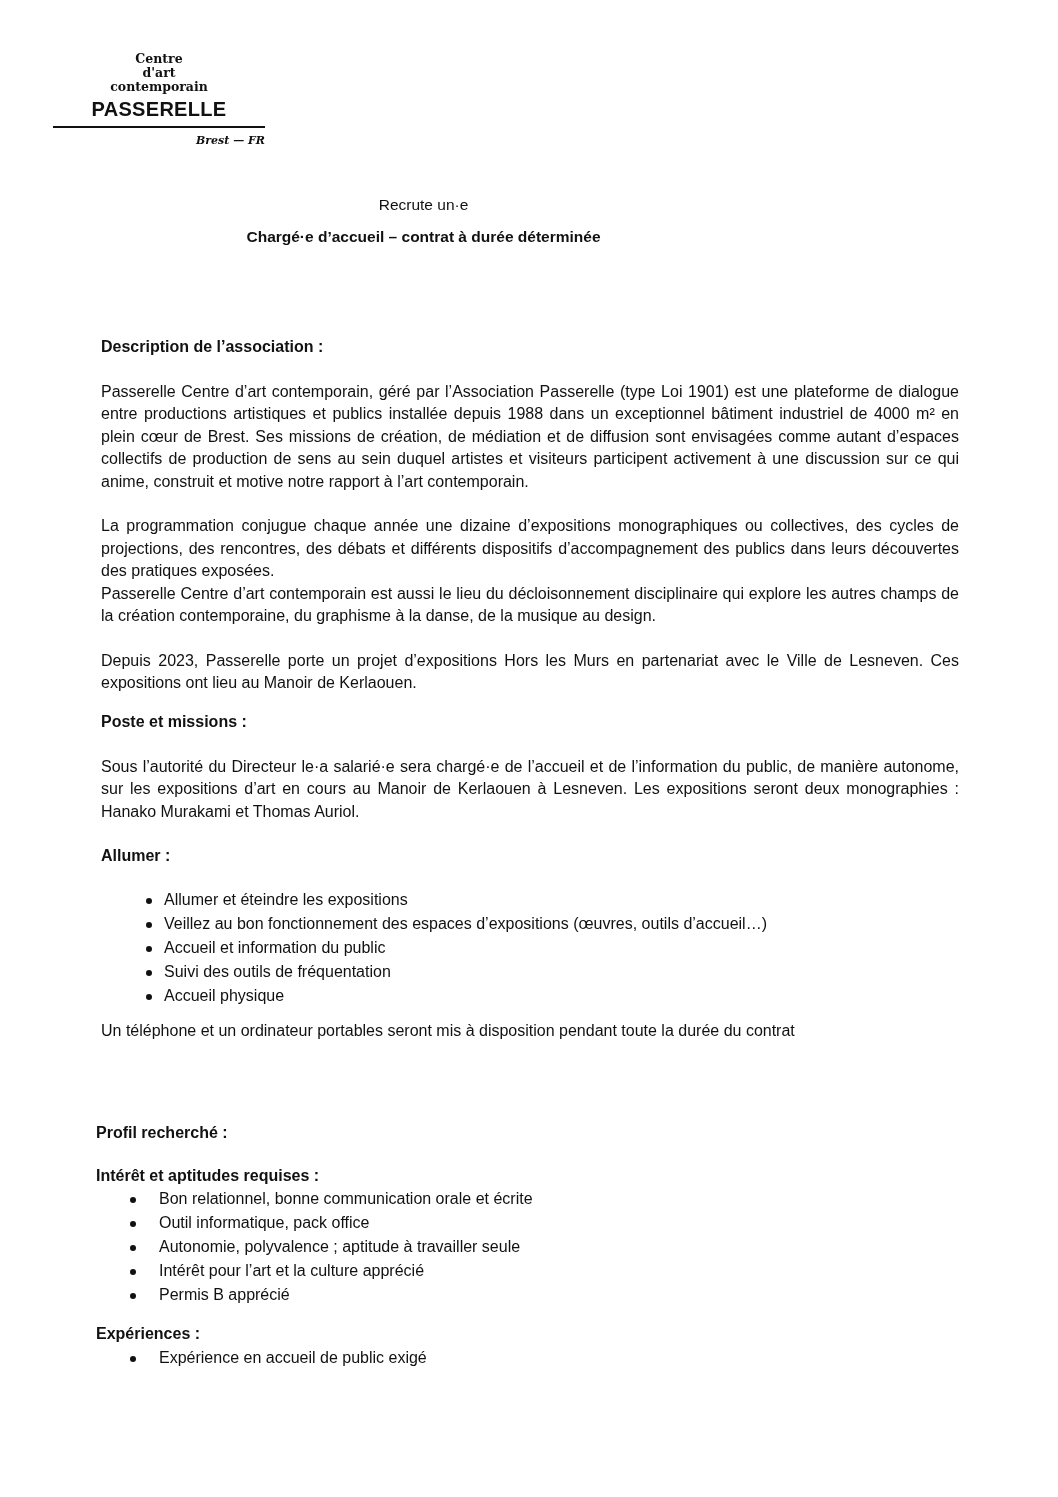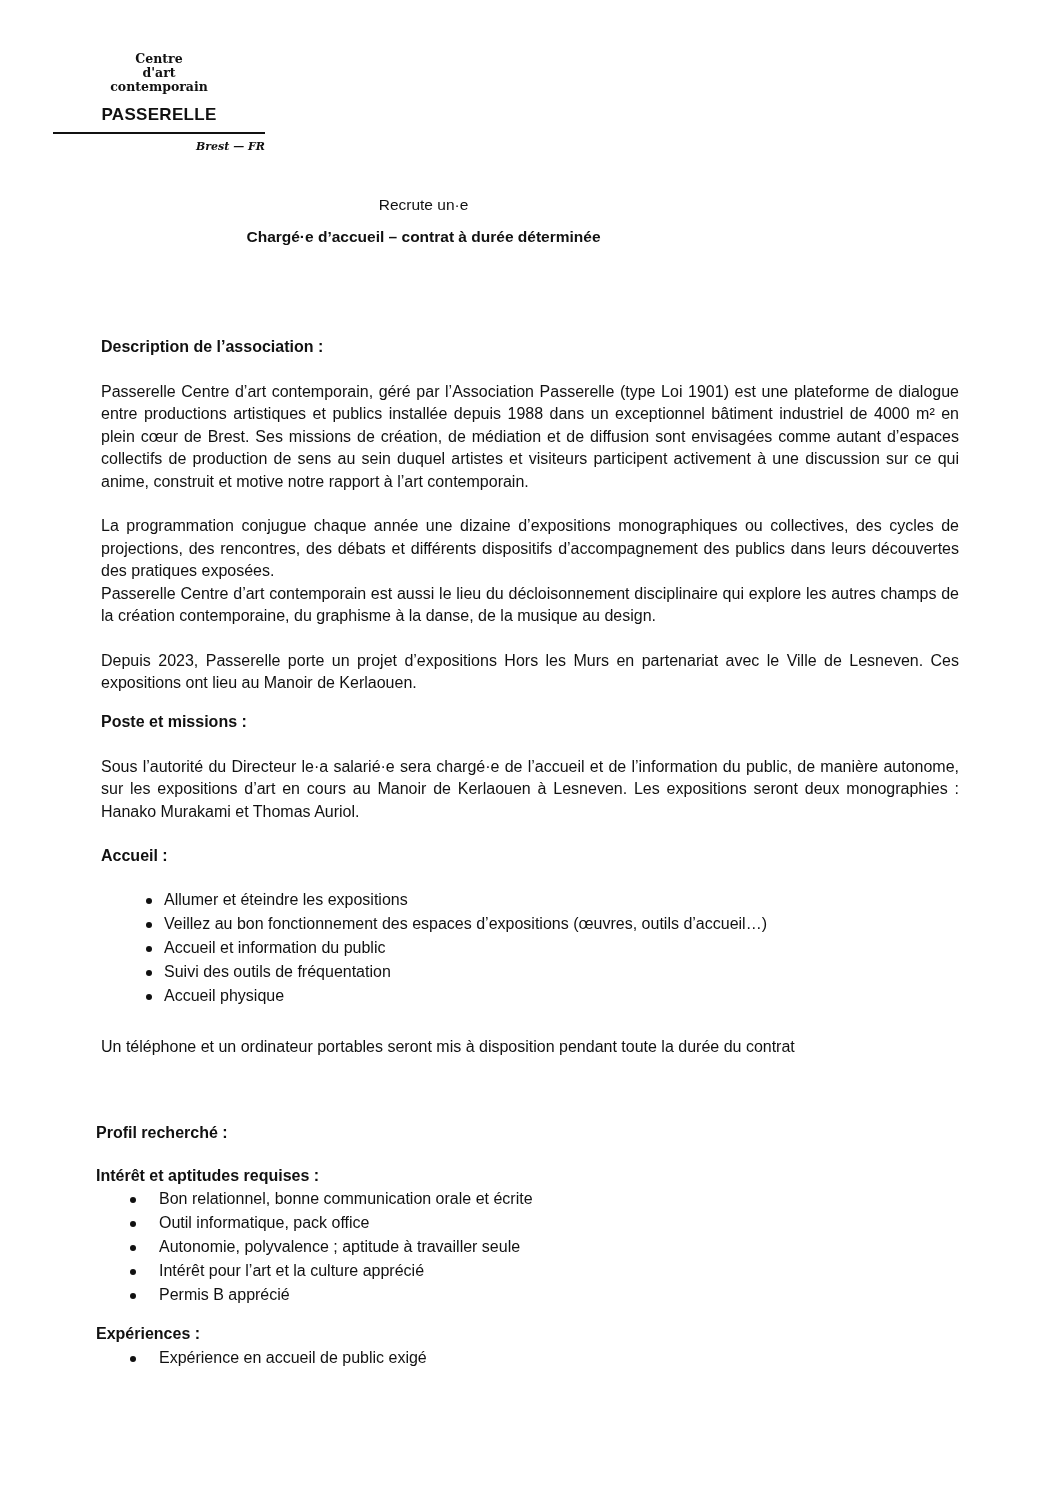--- a/index.html
+++ b/index.html
@@ -2,21 +2,21 @@
 <html><head>
 <meta charset="utf-8">
 <style>
   html, body { margin: 0; padding: 0; background: #ffffff; }
   body {
     width: 1058px; height: 1497px; position: relative; overflow: hidden;
     font-family: "Liberation Sans", sans-serif; color: #111111;
   }
   .logo { position: absolute; left: 53px; top: 52px; width: 212px; text-align: center; }
   .logo .serif { font-family: "DejaVu Serif", serif; font-weight: bold; font-size: 12.5px; line-height: 14px; }
-  .logo .big { font-family: "Liberation Sans", sans-serif; font-weight: bold; font-size: 17px; letter-spacing: 0.3px; margin-top: 8px; line-height: 26px; }
+  .logo .big { font-family: "Liberation Sans", sans-serif; font-weight: bold; font-size: 20px; letter-spacing: 0.3px; margin-top: 2px; line-height: 26px; }
   .logo .rule { height: 2px; background: #111; margin-top: 4px; width: 212px; }
   .logo .city { font-family: "DejaVu Serif", serif; font-style: italic; font-weight: bold; font-size: 11px; margin-top: 6px; text-align: right; }
 
   .center { position: absolute; left: 0; width: 847px; text-align: center; font-size: 15.5px; }
   .recrute { top: 196px; }
   .jobtitle { top: 228px; font-weight: bold; }
 
   .block { position: absolute; left: 101px; width: 858px; font-size: 16px; line-height: 22.5px; }
   .h { font-weight: bold; }
   .p { text-align: justify; }
@@ -48,29 +48,29 @@
   <div class="p">Passerelle Centre d’art contemporain est aussi le lieu du décloisonnement disciplinaire qui explore les autres champs de la création contemporaine, du graphisme à la danse, de la musique au design.</div>
   <div class="p" style="margin-top:22px;">Depuis 2023, Passerelle porte un projet d’expositions Hors les Murs en partenariat avec le Ville de Lesneven. Ces expositions ont lieu au Manoir de Kerlaouen.</div>
 </div>
 
 <div class="block" style="top:711px;">
   <div class="h">Poste et missions :</div>
   <div class="p" style="margin-top:22px;">Sous l’autorité du Directeur le·a salarié·e sera chargé·e de l’accueil et de l’information du public, de manière autonome, sur les expositions d’art en cours au Manoir de Kerlaouen à Lesneven. Les expositions seront deux monographies : Hanako Murakami et Thomas Auriol.</div>
 </div>
 
 <div class="block" style="top:845px;">
-  <div class="h">Accueil :</div>
+  <div class="h">Allumer :</div>
   <ul style="margin-top:20px;">
     <li><span class="bullet"></span><span>Allumer et éteindre les expositions</span></li>
     <li><span class="bullet"></span><span>Veillez au bon fonctionnement des espaces d’expositions (œuvres, outils d’accueil…)</span></li>
     <li><span class="bullet"></span><span>Accueil et information du public</span></li>
     <li><span class="bullet"></span><span>Suivi des outils de fréquentation</span></li>
     <li><span class="bullet"></span><span>Accueil physique</span></li>
   </ul>
-  <div style="margin-top:28px;">Un téléphone et un ordinateur portables seront mis à disposition pendant toute la durée du contrat</div>
+  <div style="margin-top:12px;">Un téléphone et un ordinateur portables seront mis à disposition pendant toute la durée du contrat</div>
 </div>
 
 <div class="block" style="top:1122px; left:96px;">
   <div class="h">Profil recherché :</div>
   <div class="h" style="margin-top:20px;">Intérêt et aptitudes requises :</div>
   <ul class="ul2">
     <li><span class="bullet"></span><span>Bon relationnel, bonne communication orale et écrite</span></li>
     <li><span class="bullet"></span><span>Outil informatique, pack office</span></li>
     <li><span class="bullet"></span><span>Autonomie, polyvalence ; aptitude à travailler seule</span></li>
     <li><span class="bullet"></span><span>Intérêt pour l’art et la culture apprécié</span></li>

